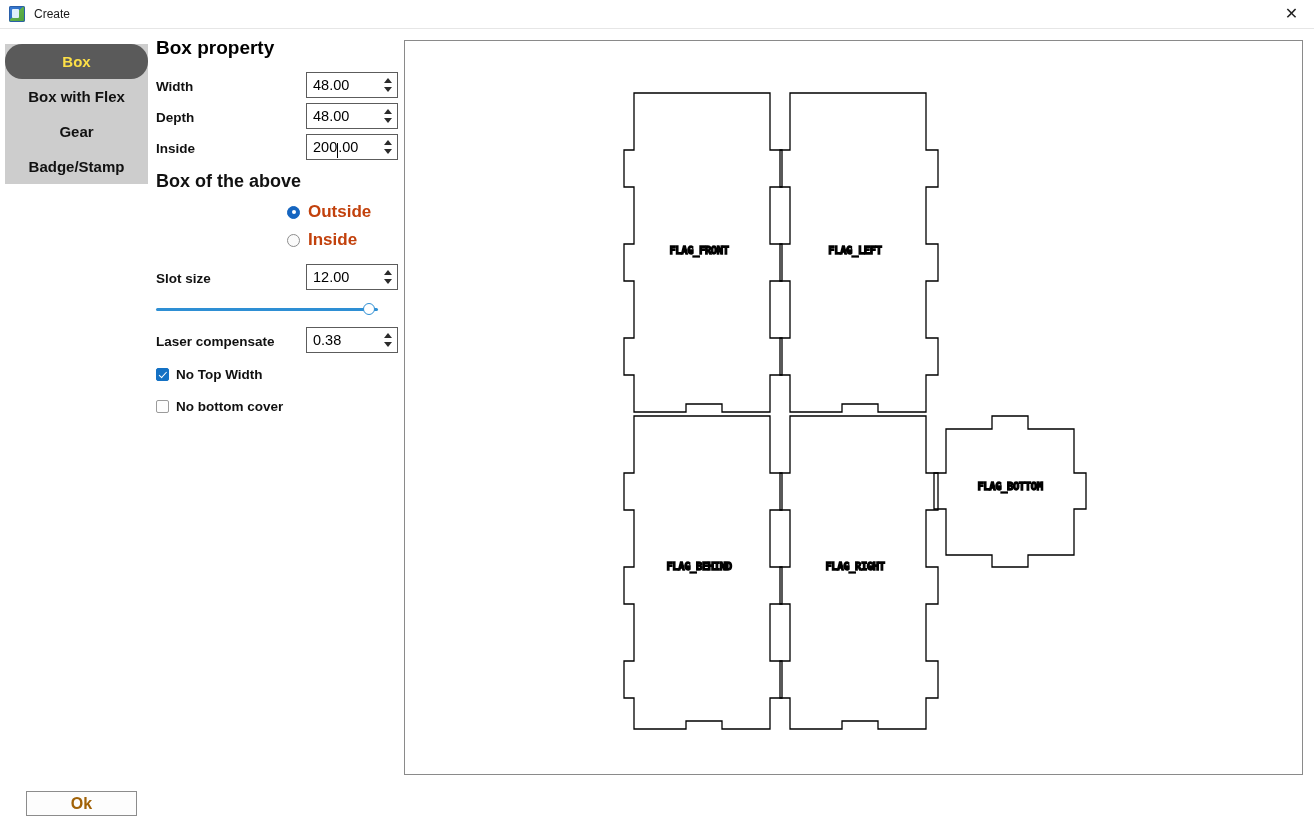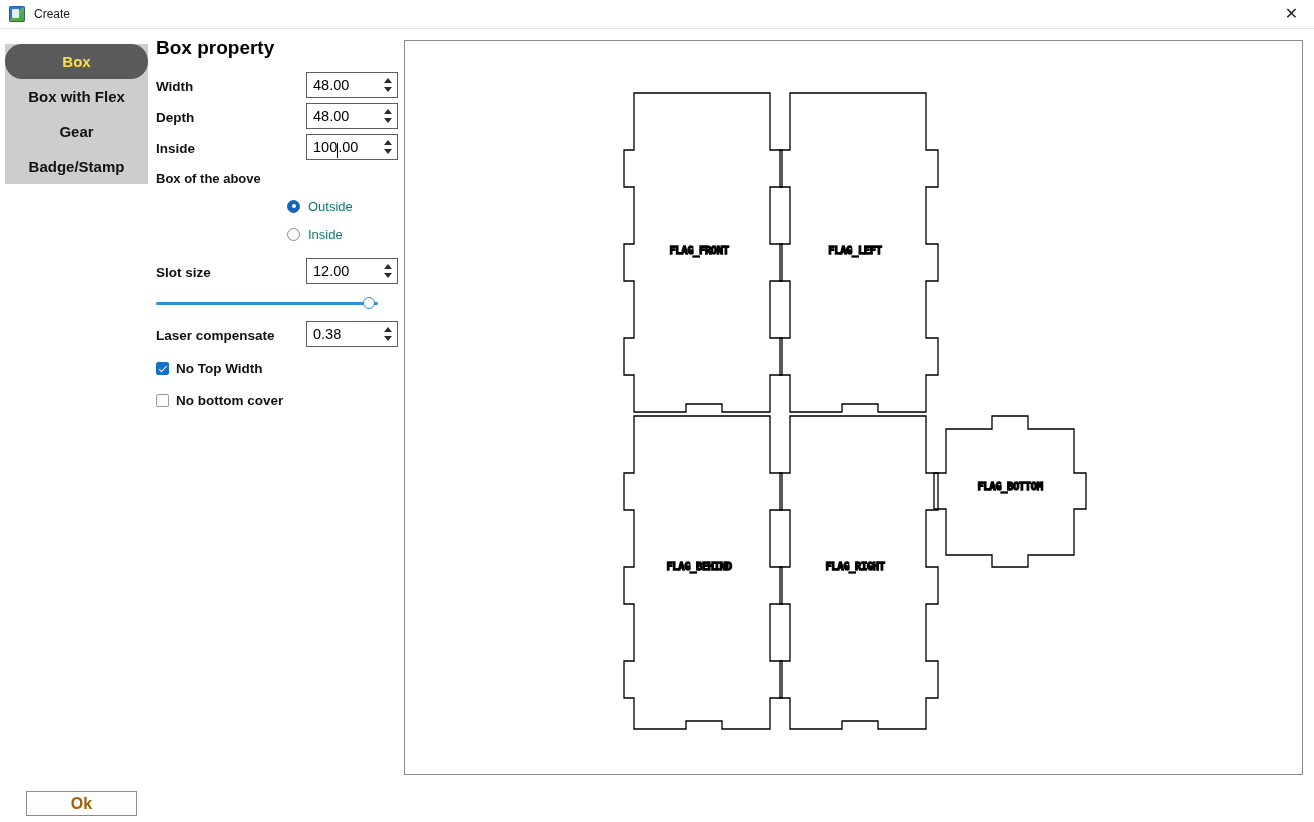--- a/index.html
+++ b/index.html
@@ -153,21 +153,21 @@
   .arrow-up, .arrow-dn {
     width: 0; height: 0;
     border-left: 4px solid transparent;
     border-right: 4px solid transparent;
     cursor: pointer;
   }
   .arrow-up { border-bottom: 5px solid #2b2b2b; }
   .arrow-dn { border-top: 5px solid #2b2b2b; }
 
   .section-label {
-    font-size: 13px;
+    font-size: 18px;
     font-weight: bold;
     color: #111;
     margin-top: 6px;
     margin-bottom: 6px;
   }
 
   
   .radio-row {
     display: flex;
     align-items: center;
@@ -191,23 +191,23 @@
   }
   .radio.checked::after {
     content: "";
     position: absolute;
     left: 3.5px; top: 3.5px;
     width: 4px; height: 4px;
     border-radius: 50%;
     background: #ffffff;
   }
   .radio-label {
-    font-size: 13px;
-    font-weight: normal;
-    color: #0f766e;
+    font-size: 17px;
+    font-weight: bold;
+    color: #c2410c;
   }
 
   
   .slider-wrap {
     position: relative;
     height: 22px;
     margin-top: 4px;
     margin-bottom: 6px;
   }
   .slider-track {
@@ -348,21 +348,21 @@
       <span class="arrows">
         <span class="arrow-up"></span>
         <span class="arrow-dn"></span>
       </span>
     </div>
   </div>
 
   <div class="row">
     <div class="row-label">Inside</div>
     <div class="spin">
-      <span class="val"><span>100</span><span class="caret"></span><span>.00</span></span>
+      <span class="val"><span>200</span><span class="caret"></span><span>.00</span></span>
       <span class="arrows">
         <span class="arrow-up"></span>
         <span class="arrow-dn"></span>
       </span>
     </div>
   </div>
 
   <div class="section-label">Box of the above</div>
 
   <div class="radio-row">

